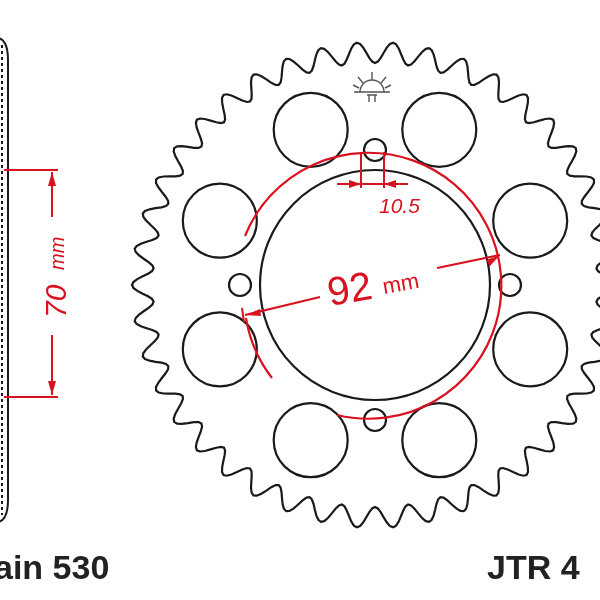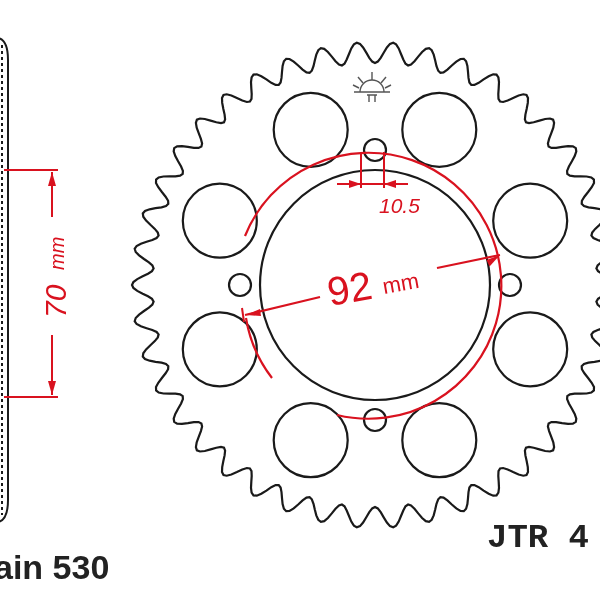--- a/index.html
+++ b/index.html
@@ -1,20 +1,20 @@
 <!DOCTYPE html>
 <html><head>
 <meta charset="utf-8">
 <style>
   html,body{margin:0;padding:0;background:#ffffff;}
   body{width:600px;height:600px;overflow:hidden;position:relative;font-family:"Liberation Sans",sans-serif;}
   #stage{position:absolute;left:0;top:0;width:600px;height:600px;}
   .caption{position:absolute;font-family:"Liberation Sans",sans-serif;font-weight:bold;color:#222222;font-size:34px;letter-spacing:0px;white-space:nowrap;}
   #chain-label{left:-6px;top:548px;}
-  #part-label{left:487px;top:519px;font-family:Liberation Mono, monospace;}
+  #part-label{left:487px;top:548px;}
   svg text{font-family:"Liberation Sans",sans-serif;}
 </style>
 </head>
 <body>
 
 <div id="stage">
   <svg width="600" height="600" viewBox="0 0 600 600">
 
     <g fill="none" stroke="#1a1a1a" stroke-width="2">
       <path d="M -2 38 Q 8 40 8 60 L 8 500 Q 8 520 -2 522"></path>

